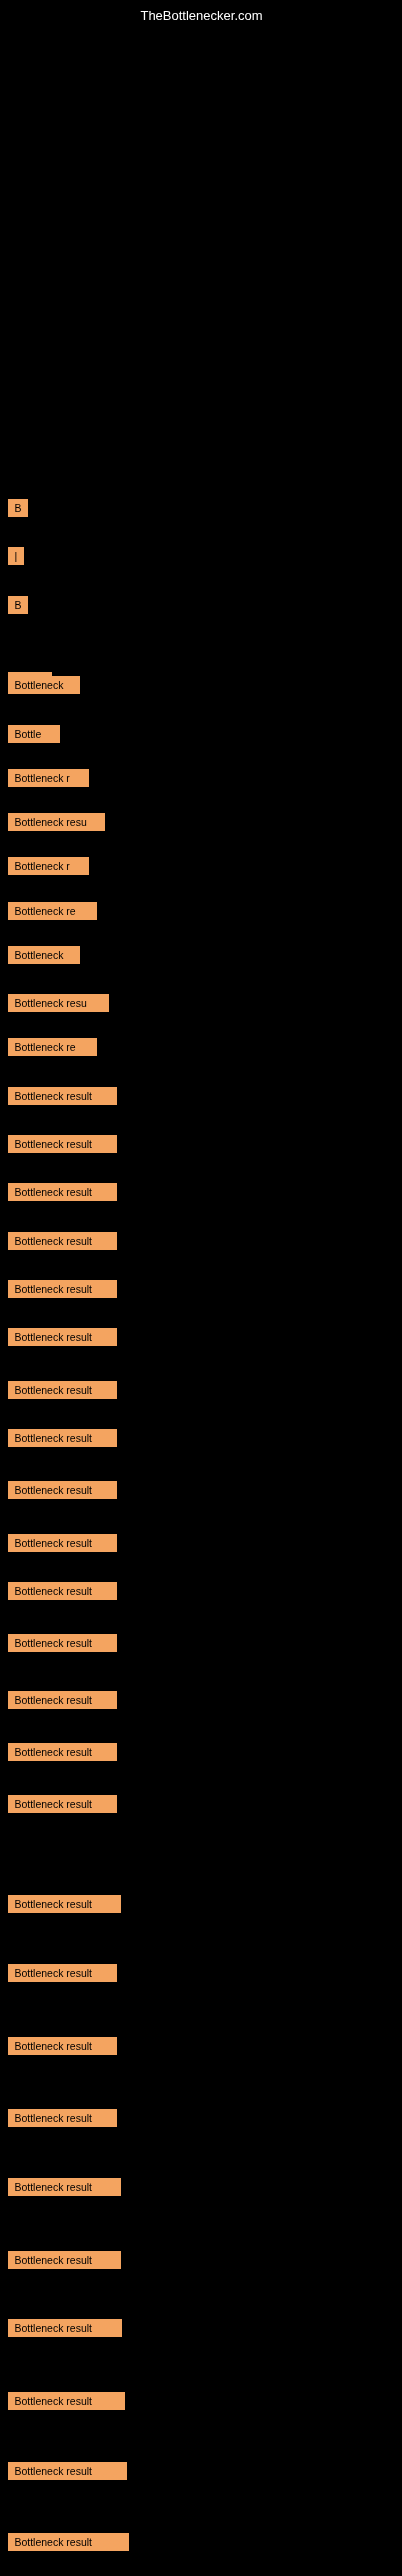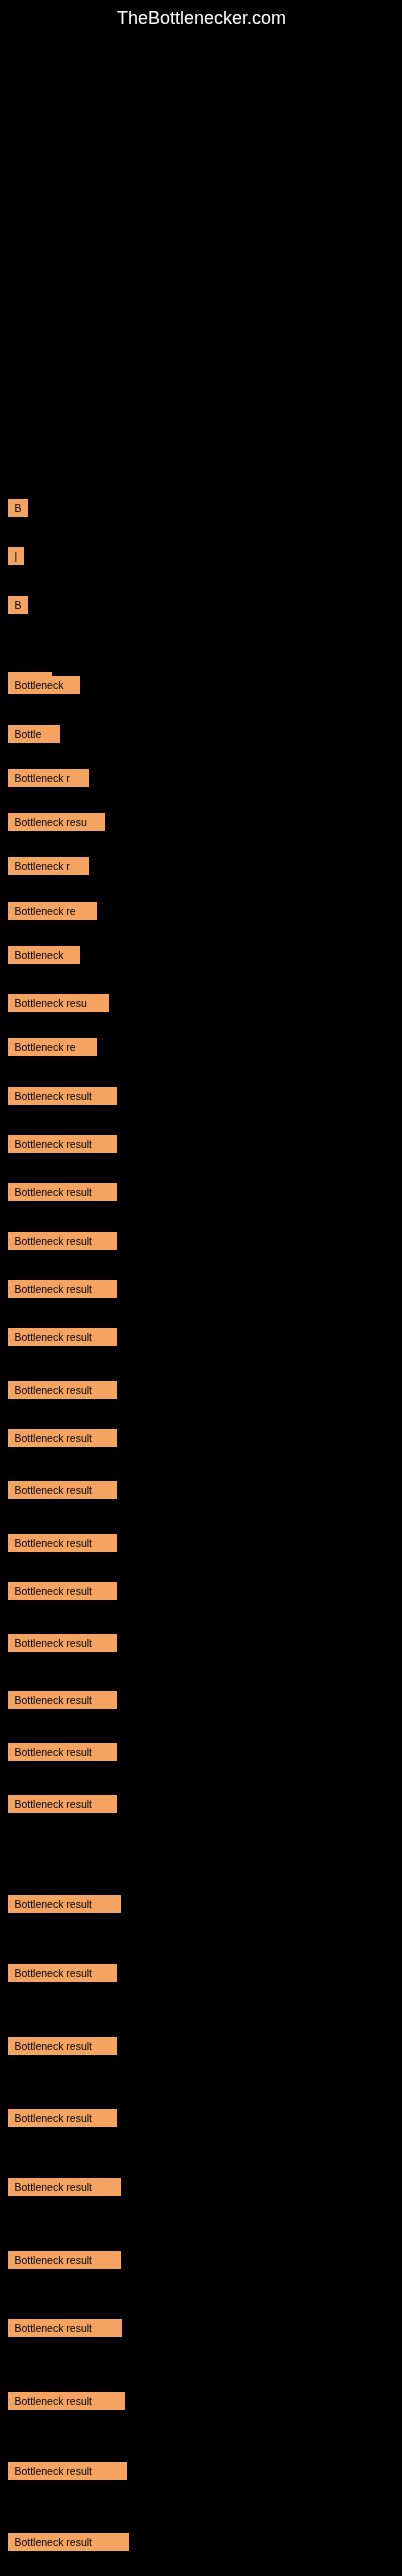--- a/index.html
+++ b/index.html
@@ -15,21 +15,21 @@
       font-family: Arial, sans-serif;
       position: relative;
     }
 
     .site-title {
       position: absolute;
       top: 8px;
       left: 50%;
       transform: translateX(-50%);
       color: #ffffff;
-      font-size: 18px;
+      font-size: 13px;
       white-space: nowrap;
     }
 
     .bottleneck-label {
       display: inline-block;
       background-color: #f4a460;
       color: #000000;
       font-size: 10.5px;
       padding: 3.2px 6.4px;
       white-space: nowrap;

